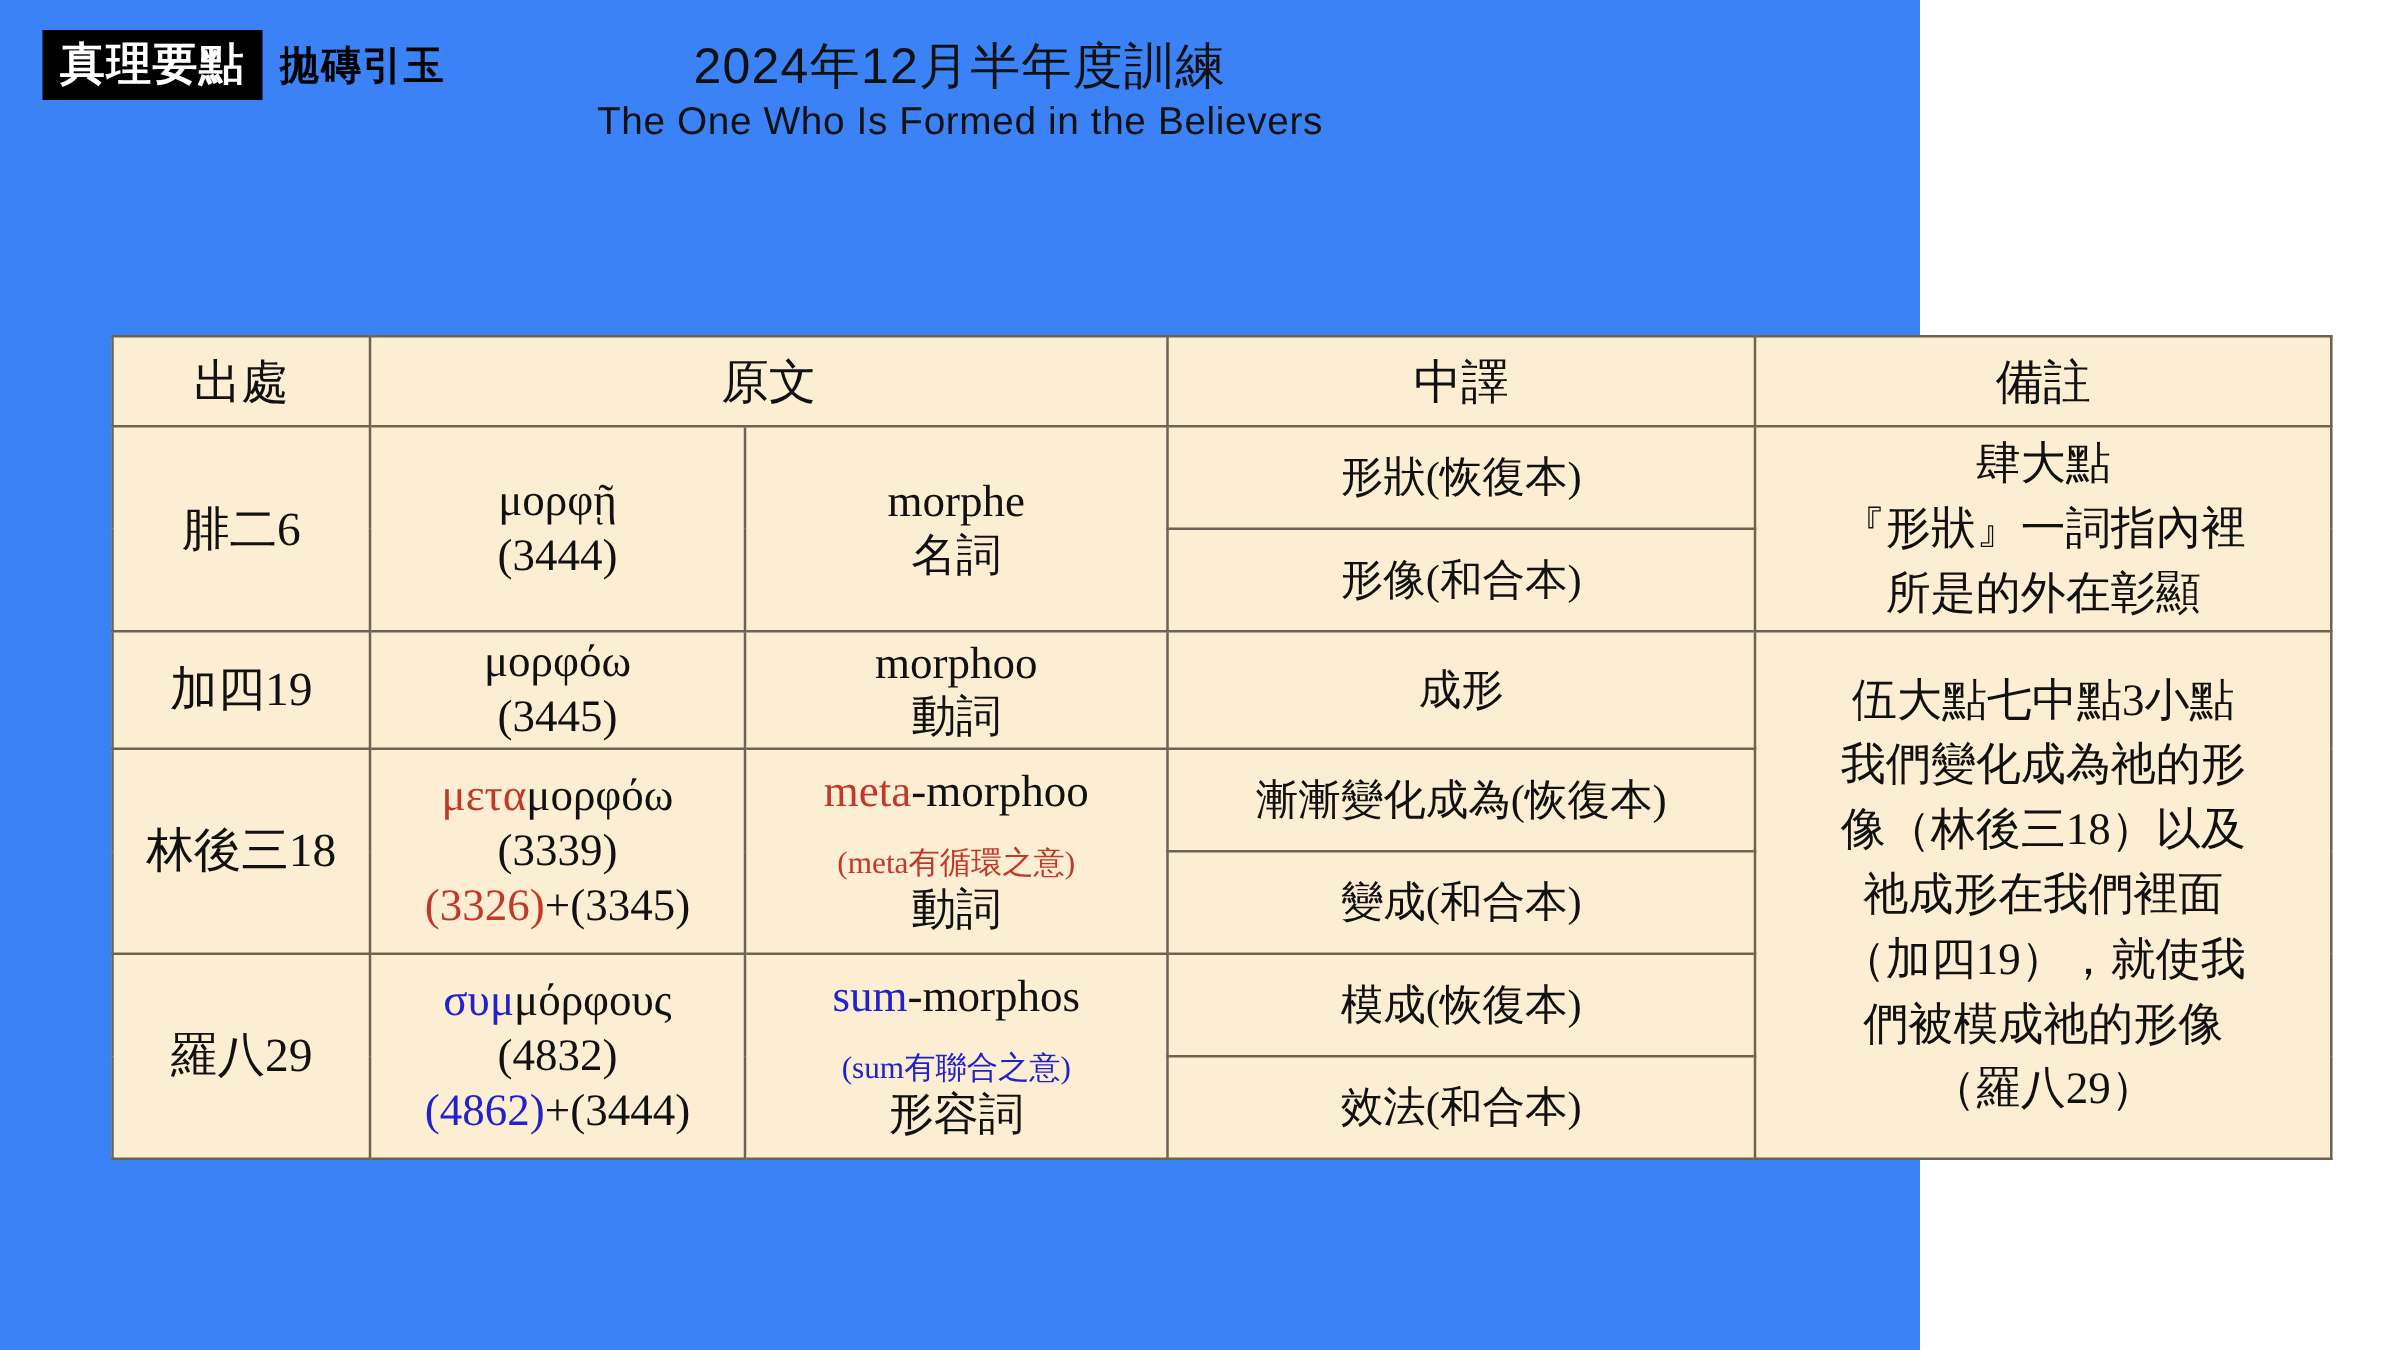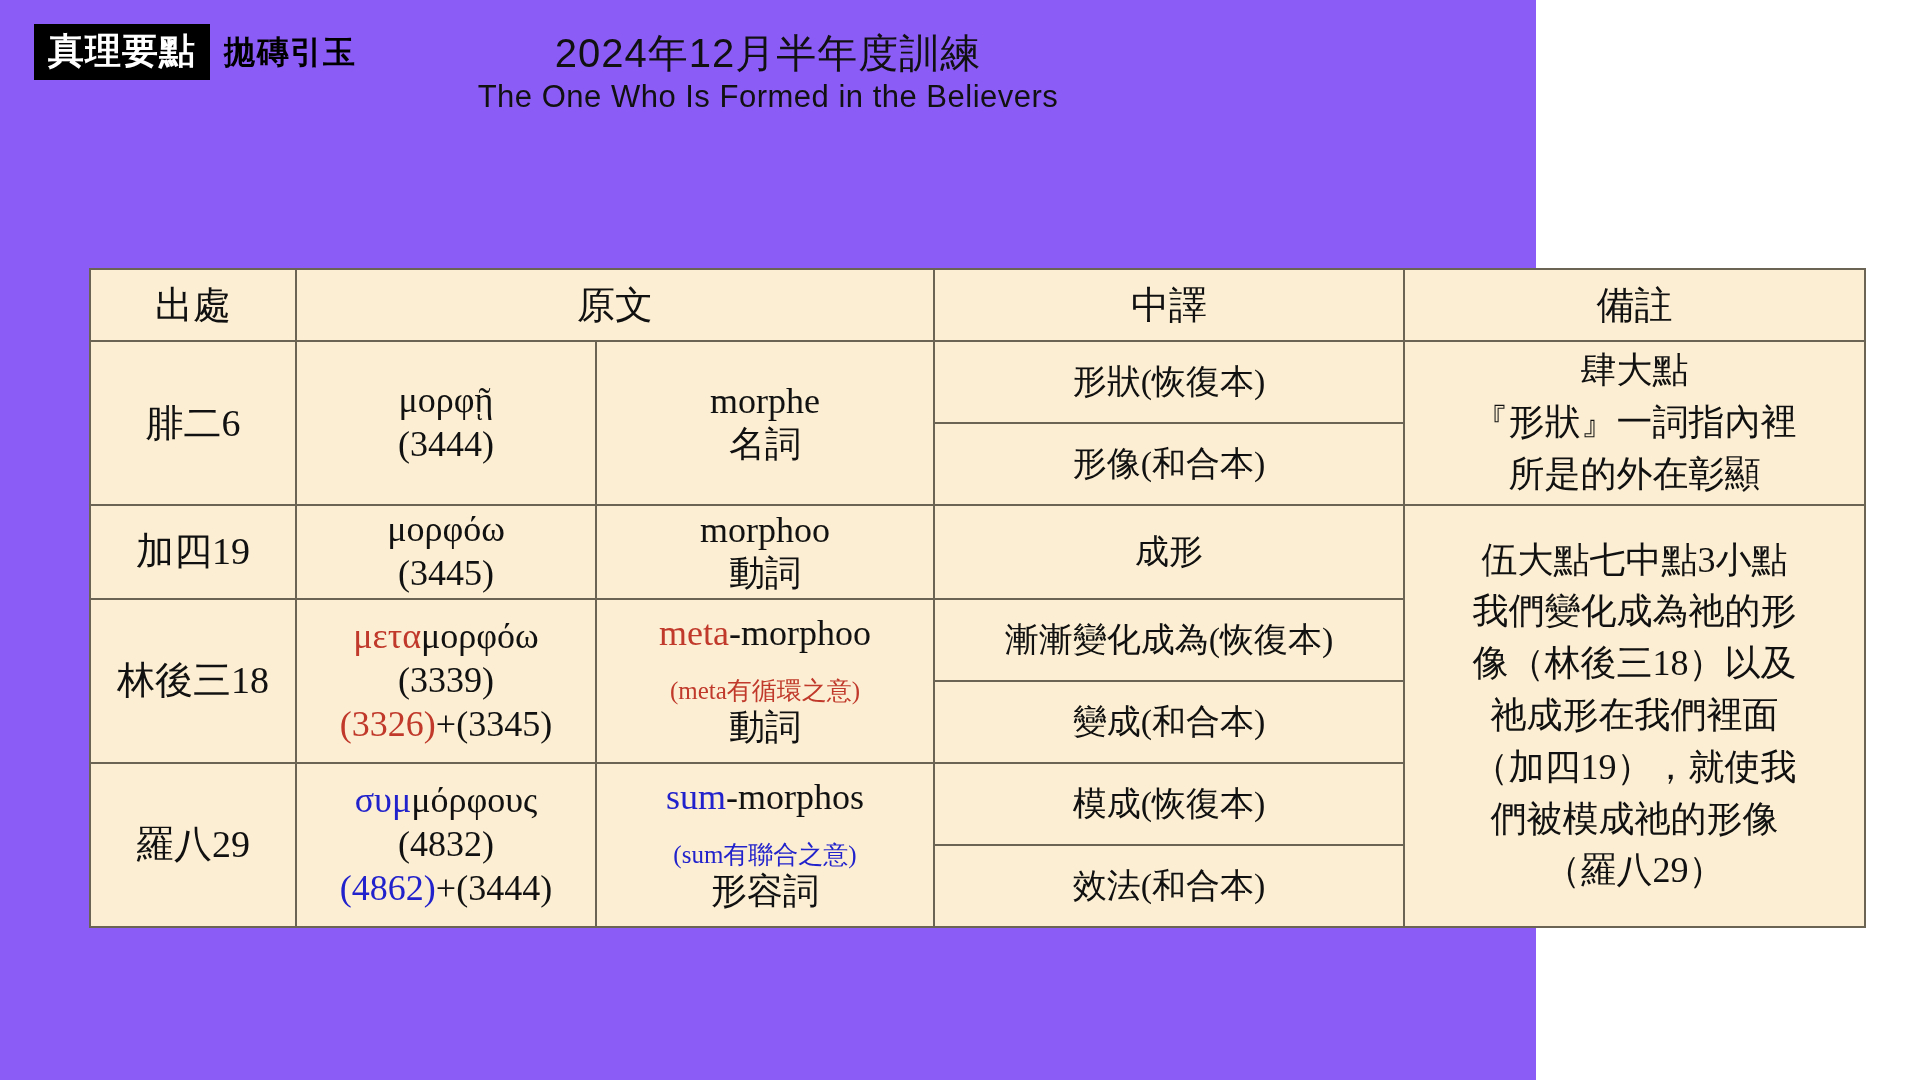--- a/index.html
+++ b/index.html
@@ -11,21 +11,21 @@
     overflow: hidden;
     background: #ffffff;
   }
   body {
     font-family: "Liberation Serif", "DejaVu Serif", serif;
   }
   #slide {
     position: relative;
     width: 1536px;
     height: 1080px;
-    background: #8b5cf6;
+    background: #3b82f6;
     box-sizing: border-box;
   }
 
   
   .top-left {
     position: absolute;
     left: 34px;
     top: 24px;
     display: flex;
     align-items: center;

